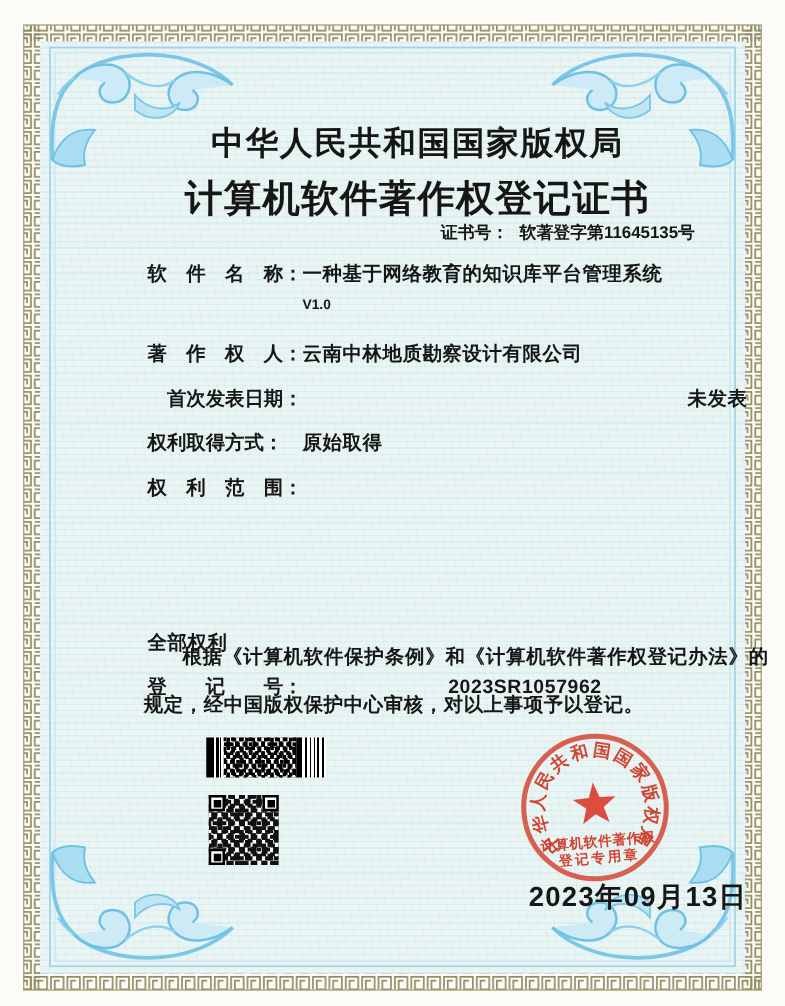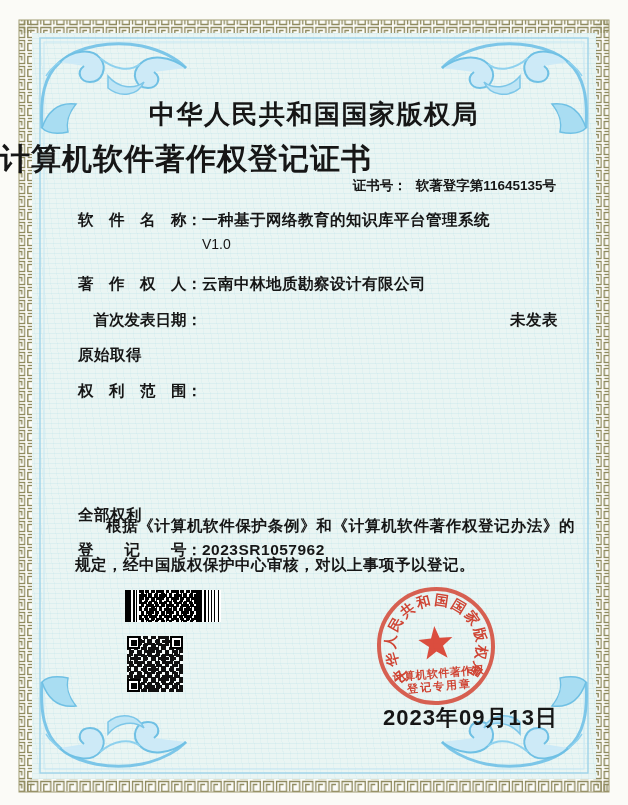--- a/index.html
+++ b/index.html
@@ -11,36 +11,36 @@
   }
   
   .tint{
     position:absolute;left:32px;top:33px;right:31px;bottom:26px;
     background-image:
       repeating-linear-gradient(0deg, rgba(120,200,218,.13) 0 1px, rgba(255,255,255,0) 1px 5px),
       repeating-linear-gradient(84deg, rgba(120,200,218,.08) 0 1px, rgba(255,255,255,0) 1px 7px);
     background-color:#eaf5f3;
   }
   .frame-svg{position:absolute;left:0;top:0;z-index:1;}
-  .content{position:absolute;inset:0;z-index:2;}
+  .content{position:absolute;inset:0;z-index:2;margin-left:40px;}
 
   .authority{position:absolute;top:97px;left:0;width:100%;text-align:center;
     font-size:26px;font-weight:bold;letter-spacing:1.5px;}
-  .cert-title{position:absolute;top:139px;left:0;width:100%;text-align:left;
+  .cert-title{position:absolute;top:139px;left:0;width:100%;text-align:center;
     font-size:30px;font-weight:bold;letter-spacing:1px;}
   .certno{position:absolute;top:177px;right:72px;display:flex;gap:9px;
     font-size:13.5px;font-weight:bold;}
 
   .fields{position:absolute;left:78px;top:210px;width:480px;}
   .row{display:flex;font-size:15.5px;font-weight:bold;line-height:20px;}
   .row .lbl{width:124px;flex:0 0 124px;white-space:pre;}
   .row .val{flex:1;letter-spacing:.5px;}
-  .val-line2{margin-left:124px;margin-top:4px;font-size:14px;font-weight:normal;line-height:20px;}
+  .val-line2{margin-left:124px;margin-top:4px;font-size:11px;font-weight:bold;line-height:20px;}
   .mt-r2{margin-top:20px;} .mt-r3{margin-top:46px;} .mt-r4{margin-top:16px;text-align:right;}
-  .mt-r5{margin-top:15px;} .mt-r6{margin-top:16px;flex-direction:column;} .mt-r7{margin-top:15px;}
+  .mt-r5{margin-top:15px;} .mt-r6{margin-top:16px;flex-direction:column;} .mt-r7{margin-top:15px;text-align:center;}
 
   .statement{position:absolute;left:75px;top:506px;width:500px;
     font-size:15.5px;font-weight:bold;line-height:39px;letter-spacing:.5px;
     text-indent:2em;text-align:justify;}
 
   .barcode{position:absolute;left:125px;top:590px;width:96px;height:32px;display:flex;}
   .bc-start{width:14px;height:100%;
     background:linear-gradient(90deg,#000 0 6px,#fff 6px 8px,#000 8px 10px,#fff 10px 11px,#000 11px 12px,#fff 12px 14px);}
   .bc-mid{flex:1;height:100%;
     background:
@@ -129,20 +129,21 @@
         <span class="val">云南中林地质勘察设计有限公司</span>
       </div>
 
 
       <div class="row mt-r4">
         <span class="lbl">首次发表日期：</span>
         <span class="val">未发表</span>
       </div>
 
       <div class="row mt-r5">
+        <span class="lbl">权利取得方式：</span>
         <span class="val">原始取得</span>
       </div>
 
       <div class="row mt-r6">
         <span class="lbl">权　利　范　围：</span>
         <span class="val">全部权利</span>
       </div>
 
       <div class="row mt-r7">
         <span class="lbl">登　　记　　号：</span>

